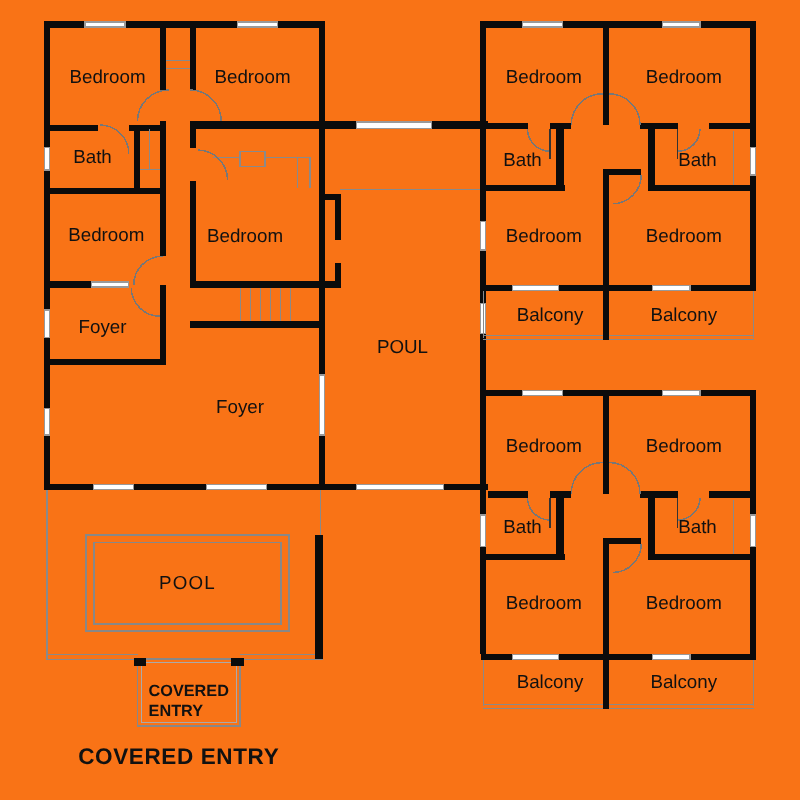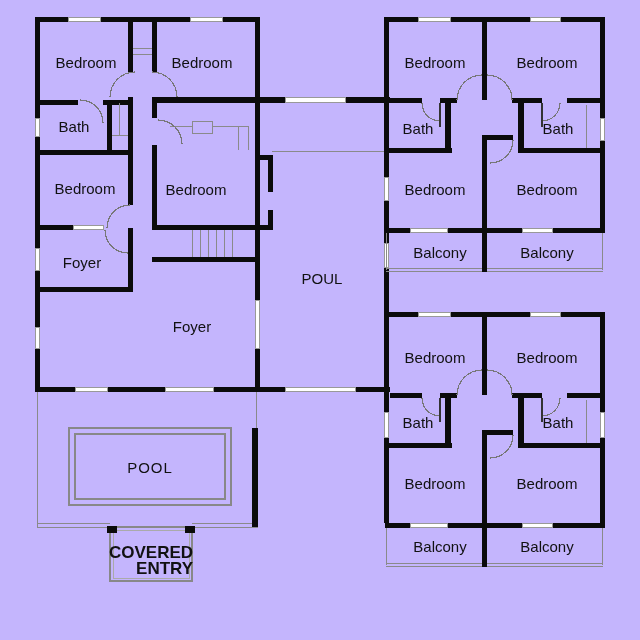--- a/index.html
+++ b/index.html
@@ -1,30 +1,30 @@
 <!DOCTYPE html>
 <html><head>
 <meta charset="utf-8">
 <style>
   html,body{margin:0;padding:0;background:#ffffff;}
-  #canvas{position:relative;width:640px;height:640px;background:#c4b5fd;overflow:hidden;
+  #canvas{position:relative;width:640px;height:640px;background:#f97316;overflow:hidden;
           font-family:"Liberation Sans",sans-serif;}
   #plan-svg{position:absolute;left:0;top:0;}
   .w{fill:#0b0b0b;}
   .win{fill:#ffffff;stroke:#999999;stroke-width:1;}
   .tl{fill:#8a8a8a;}
   .ol{fill:none;stroke:#888888;stroke-width:1.5;}
   .ol2{fill:none;stroke:#aaaaaa;stroke-width:1;}
   .arc{fill:none;stroke:#777777;stroke-width:1.2;}
   .leaf{stroke:#333333;stroke-width:1.5;}
   .thin{stroke:#8a8a8a;stroke-width:1;fill:none;}
   .lbl{position:absolute;transform:translate(-50%,-50%);font-size:15px;color:#111111;
        white-space:nowrap;line-height:1;}
   .pool-lbl{font-size:15px;letter-spacing:1px;}
-  .entry-lbl{font-size:17px;font-weight:bold;text-align:right;line-height:16px;}
+  .entry-lbl{font-size:13px;font-weight:bold;text-align:left;line-height:16px;}
   .caption{font-size:18px;font-weight:bold;letter-spacing:0.5px;color:#111111;}
 </style>
 </head>
 <body>
 
 <div id="canvas">
 
   <svg id="plan-svg" width="640" height="640" viewBox="0 0 640 640" shape-rendering="crispEdges">
 
     <g>
@@ -218,14 +218,15 @@
 
   <div class="lbl" style="left:435px;top:357px">Bedroom</div>
   <div class="lbl" style="left:547px;top:357px">Bedroom</div>
   <div class="lbl" style="left:418px;top:422px">Bath</div>
   <div class="lbl" style="left:558px;top:422px">Bath</div>
   <div class="lbl" style="left:435px;top:483px">Bedroom</div>
   <div class="lbl" style="left:547px;top:483px">Bedroom</div>
   <div class="lbl" style="left:440px;top:546px">Balcony</div>
   <div class="lbl" style="left:547px;top:546px">Balcony</div>
 
+  <div class="lbl caption" style="left:143px;top:605px">COVERED ENTRY</div>
 
 </div>
 
 </body></html>

